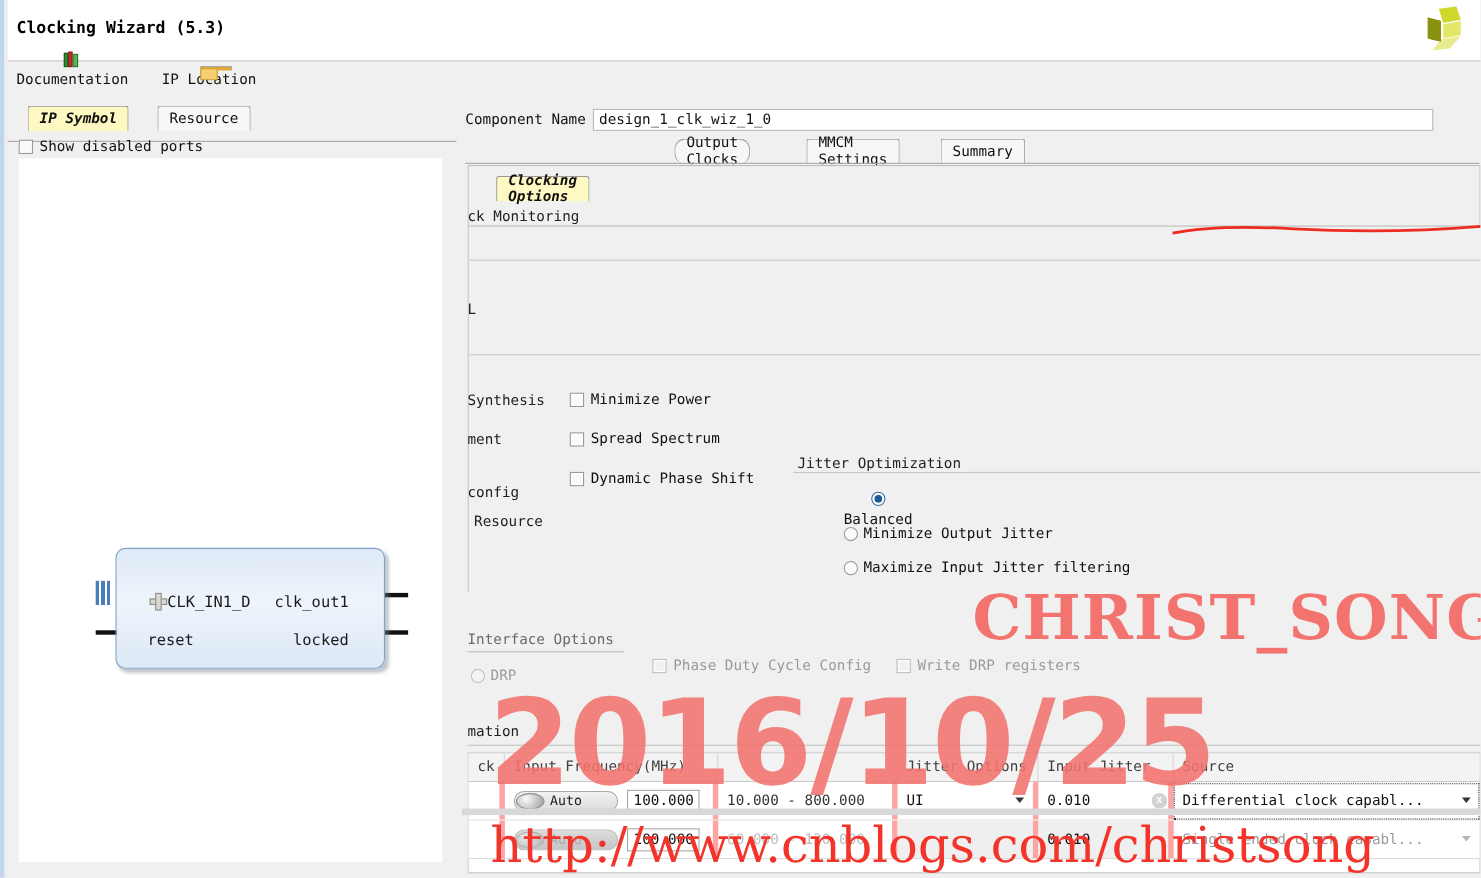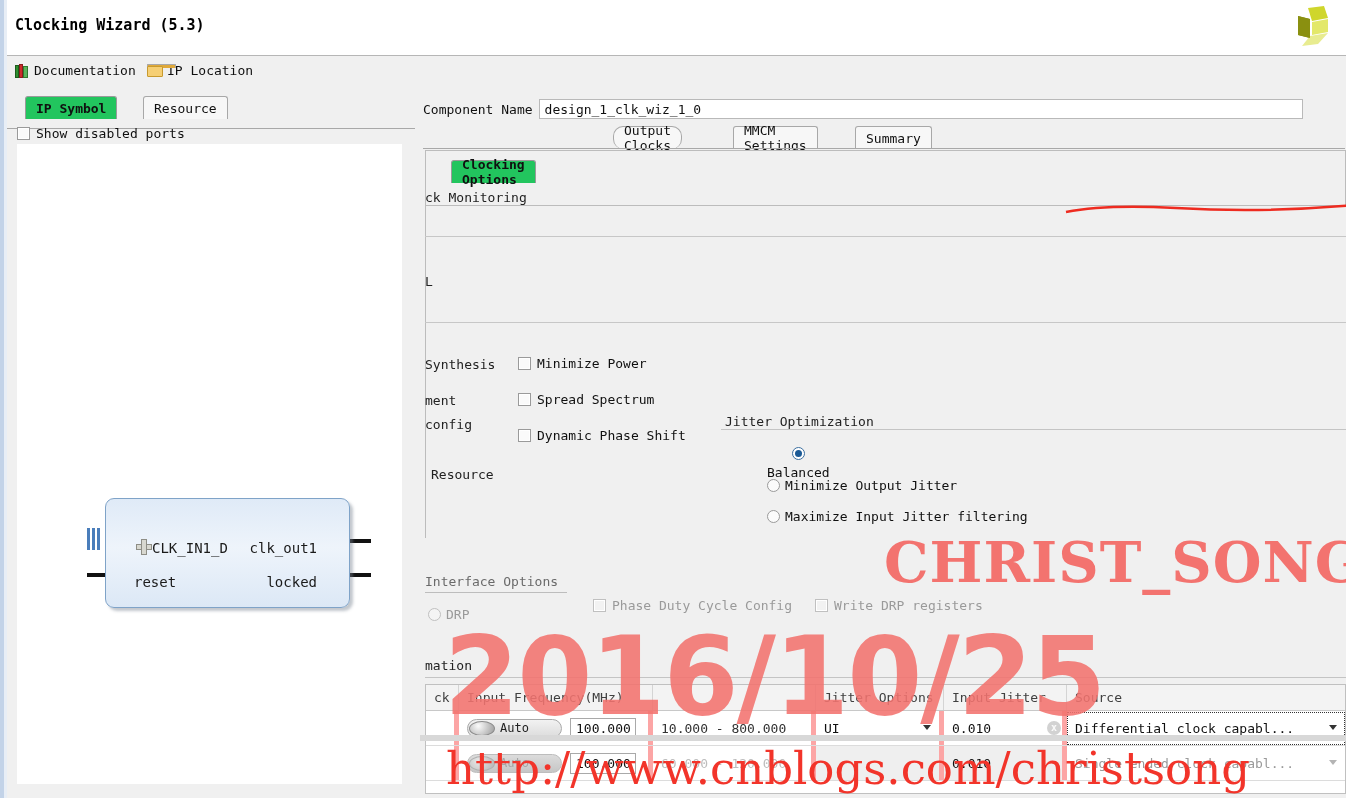--- a/index.html
+++ b/index.html
@@ -16,42 +16,42 @@
   #left-blue-strip{position:absolute;left:0;top:0;width:4px;height:798px;background:#c3d3e8;}
   #left-blue-strip2{position:absolute;left:4px;top:0;width:3px;height:798px;background:#e8eef6;}
 
   
   #titlebar{position:absolute;left:7px;top:0;width:1339px;height:55px;background:#ffffff;border-bottom:1px solid #b6b6b6;}
   #title-text{position:absolute;left:8px;top:16px;font-size:15px;font-weight:bold;letter-spacing:0px;color:#000;}
   #xilinx-logo{position:absolute;right:8px;top:4px;width:60px;height:48px;}
 
   
   #toolbar{position:absolute;left:7px;top:56px;width:1339px;height:26px;background:#f0f0f0;}
-  .tool-link{position:absolute;top:4px;height:20px;display:flex;align-items:center;gap:4px;cursor:pointer;}
+  .tool-link{position:absolute;top:4px;height:20px;display:flex;align-items:center;gap:4px;cursor:pointer;flex-direction:column;}
   .tool-link .lbl{font-size:13px;color:#101010;}
   #doc-link{left:8px;}
   #iploc-link{left:140px;}
 
   .icon-books{width:15px;height:15px;position:relative;display:inline-block;}
   .icon-books i{position:absolute;display:block;bottom:0;}
   .icon-books .b1{left:0;width:4px;height:13px;background:#2f8f2f;border:1px solid #1d5c1d;box-sizing:border-box;}
   .icon-books .b2{left:4px;width:4px;height:14px;background:#cc2b2b;border:1px solid #8a1c1c;box-sizing:border-box;}
   .icon-books .b3{left:8px;width:5px;height:12px;background:#5ab45a;border:1px solid #2f7a2f;box-sizing:border-box;}
 
   .icon-folder{width:16px;height:13px;position:relative;display:inline-block;}
   .icon-folder .tab{position:absolute;left:0;top:0;width:7px;height:3px;background:#e0a93a;border-radius:1px 1px 0 0;}
   .icon-folder .body{position:absolute;left:0;top:2px;width:16px;height:11px;background:#f6cf74;border:1px solid #c89a2e;box-sizing:border-box;border-radius:1px;}
 
   
   #left-panel{position:absolute;left:7px;top:86px;width:408px;height:712px;background:#f0f0f0;}
   .tabstrip{position:absolute;left:0;top:10px;height:23px;width:100%;}
   .tab{position:absolute;top:0;height:22px;padding:0 10px;display:flex;align-items:center;
        border:1px solid #a8a8a8;border-bottom:none;background:#f7f7f7;
        border-radius:3px 3px 0 0;font-size:13px;cursor:pointer;}
-  .tab.active{background:#22c55e;font-weight:bold;border-color:#9a9a9a;z-index:3;}
+  .tab.active{background:#fef9c3;font-weight:bold;border-color:#9a9a9a;z-index:3;font-style:italic;}
   .tabline{position:absolute;left:0;top:32px;width:100%;height:1px;background:#a8a8a8;}
 
   #ipsym-tab{left:18px;}
   #resource-tab{left:136px;font-weight:normal;}
 
   #show-ports-row{position:absolute;left:10px;top:36px;height:22px;display:flex;align-items:center;gap:6px;}
   #sym-canvas{position:absolute;left:10px;top:58px;width:385px;height:640px;background:#ffffff;border:none;}
 
   .cb{width:13px;height:13px;border:1px solid #9a9a9a;background:#fafafa;box-sizing:border-box;display:inline-block;
       box-shadow:inset 0 0 0 1px #ffffff;cursor:pointer;flex:none;}
@@ -97,21 +97,21 @@
   .panel-box{position:absolute;left:0;background:#f0f0f0;border:1px solid #bcbcbc;box-sizing:border-box;}
   #box-a{top:0;width:921px;height:56px;}
   .section-div{position:absolute;left:0;width:921px;height:1px;background:#c7c7c7;}
   #div-1{top:86px;}
   #div-2{top:172px;}
   .clip-label{position:absolute;font-size:13px;color:#222;white-space:nowrap;}
   #lbl-clkmon{left:0;top:40px;}
   #lbl-pll{left:0;top:124px;}
   #lbl-synth{left:0;top:207px;}
   #lbl-ment{left:0;top:243px;}
-  #lbl-config{left:0;top:267px;}
+  #lbl-config{left:0;top:291px;}
   #lbl-startup{left:6px;top:317px;}
   .vrule{position:absolute;left:0;width:1px;background:#bcbcbc;}
   #vr1{top:56px;height:30px;}
   #vr2{top:87px;height:85px;}
   #vr3{top:173px;height:215px;}
 
   .cb-row{position:absolute;display:flex;align-items:center;gap:6px;font-size:13px;}
   #cb-minpower{left:93px;top:206px;}
   #cb-spread{left:93px;top:242px;}
   #cb-dynphase{left:93px;top:278px;}

